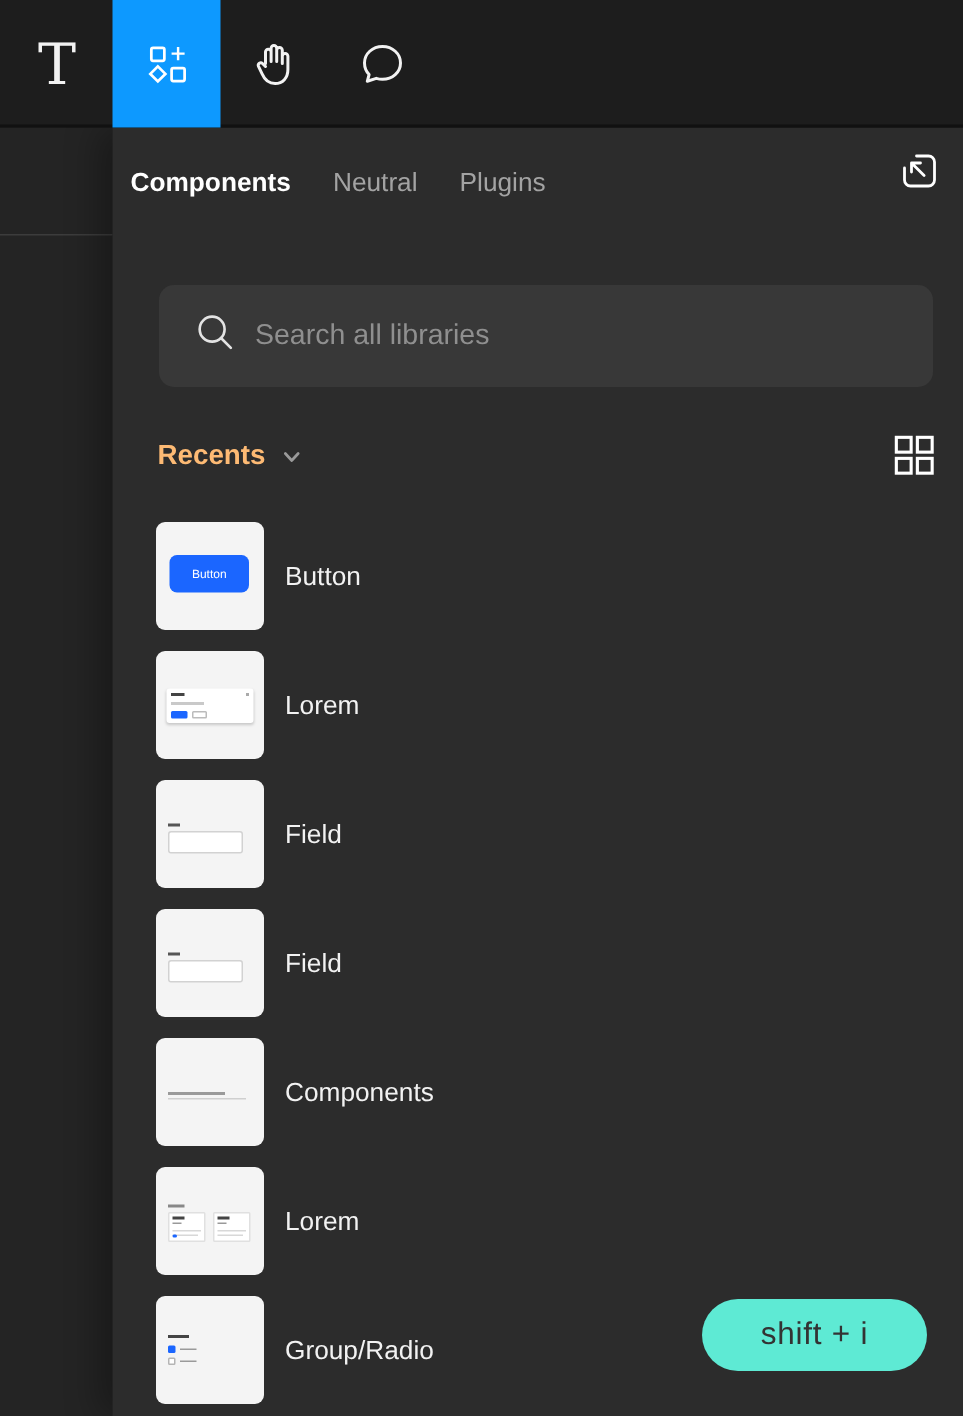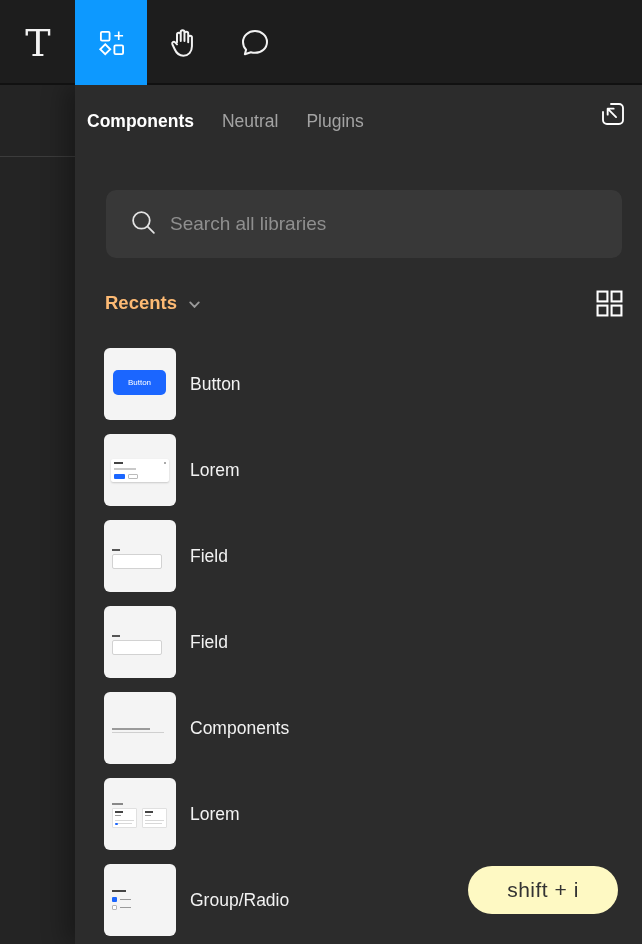--- a/index.html
+++ b/index.html
@@ -77,21 +77,21 @@
   .mg-l2 { position:absolute; left:2px; top:14px; width:17px; height:1px; background:#d8d8d8; }
   .mg-dot { position:absolute; left:2px; bottom:2px; width:2.5px; height:2.5px; background:#1b66ff; border-radius:50%; }
   .mr-label { position:absolute; left:8px; top:26px; width:14px; height:2px; background:#444; }
   .mr-row { position:absolute; left:8px; display:flex; align-items:center; gap:3px; }
   .mr-row.r1 { top:33px; } .mr-row.r2 { top:41px; }
   .mr-box { width:4.5px; height:4.5px; border-radius:1px; background:#1b66ff; }
   .mr-box.off { background:#fff; border:0.5px solid #b5b5b5; }
   .mr-dash { width:11px; height:1.5px; background:#9a9a9a; }
 
   .pill { position:absolute; right:24px; bottom:30px; width:150px; height:48px; border-radius:24px;
-    background:#fef9c3; color:#333; font-size:21px; display:flex; align-items:center; justify-content:center;
+    background:#5eead4; color:#333; font-size:21px; display:flex; align-items:center; justify-content:center;
     letter-spacing:0.5px; z-index:4; }
 </style>
 </head>
 <body>
 
 <div class="stage">
 
   <div class="canvas-strip">
     <div class="canvas-line"></div>
   </div>

